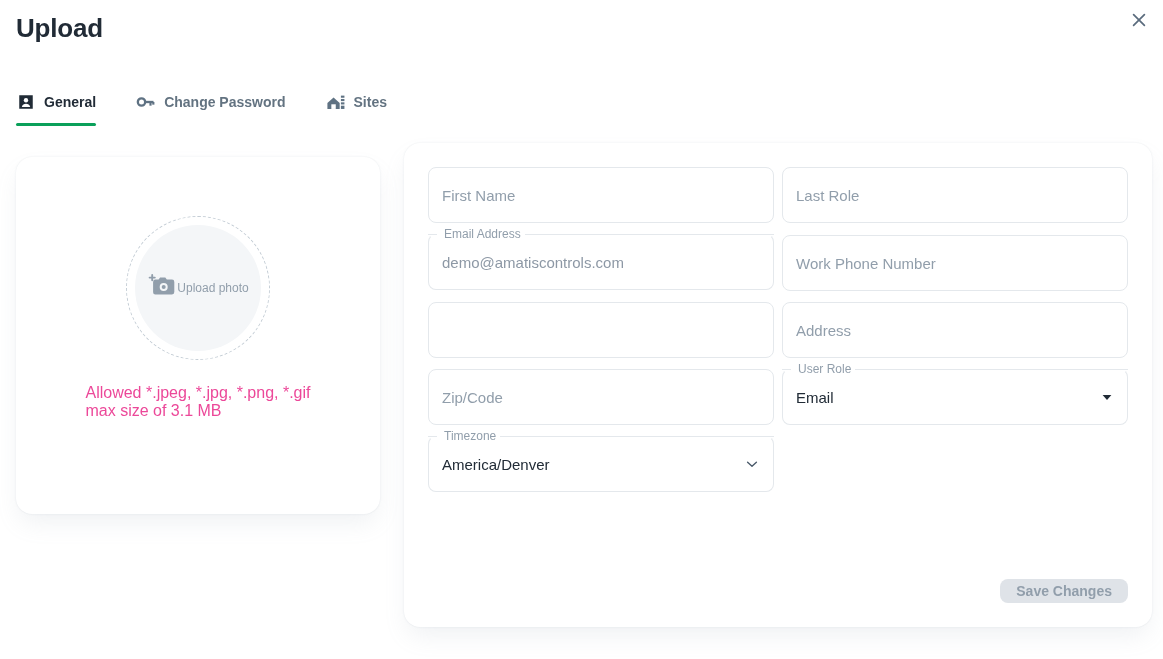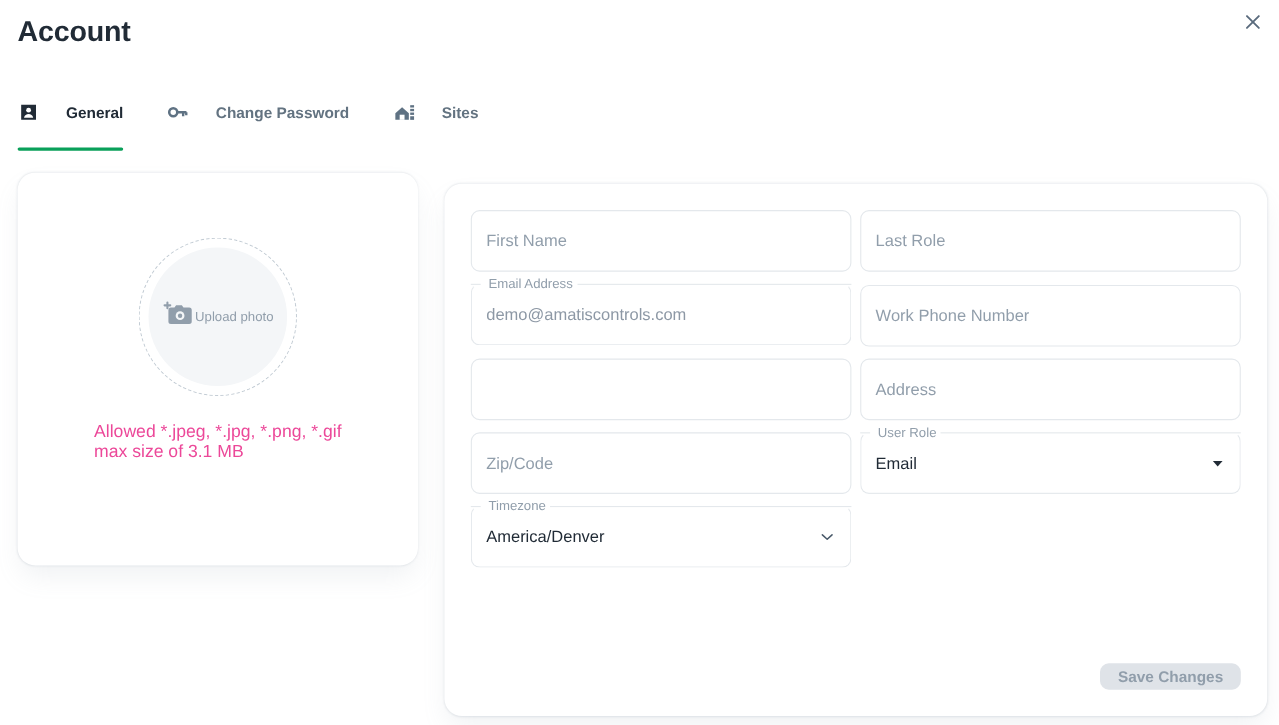--- a/index.html
+++ b/index.html
@@ -25,42 +25,42 @@
     border-radius: 50%; cursor: pointer; background: transparent;
   }
   .close-btn svg { display:block; }
 
   
   .tabs {
     position: absolute; left: 16px; top: 92px;
     display: flex; align-items: flex-end; gap: 0;
   }
   .tab {
-    display: flex; align-items: center; gap: 24px;
-    padding: 0 0 25px 0; margin-right: 40px;
+    display: flex; align-items: center; gap: 8px;
+    padding: 0 0 14px 0; margin-right: 40px;
     cursor: pointer; position: relative;
     font-size: 14px; font-weight: bold;
     color: #637381;
   }
   .tab.active { color: #212b36; }
   .tab .tab-underline {
     position: absolute; left: 0; right: 0; bottom: 0;
     height: 3px; border-radius: 2px; background: #0aa05a;
   }
   .tab .ico { display:flex; align-items:center; justify-content:center; width:20px; height:20px; }
   .tab .ico svg { display:block; }
 
   
   .card {
     position: absolute; background: #ffffff;
     border-radius: 16px;
     box-shadow: 0 0 2px 0 rgba(145,158,171,0.22), 0 12px 24px -4px rgba(145,158,171,0.14);
   }
   #photo-card { left: 16px; top: 157px; width: 364px; height: 357px; }
-  #form-card  { left: 404px; top: 167px; width: 748px; height: 484px; }
+  #form-card  { left: 404px; top: 143px; width: 748px; height: 484px; }
 
   
   .upload-wrap {
     position: absolute; left: 0; right: 0; top: 59px;
     display: flex; flex-direction: column; align-items: center;
   }
   .upload-dash {
     width: 144px; height: 144px; border-radius: 50%;
     border: 1px dashed #c4cdd5;
     padding: 8px; cursor: pointer;
@@ -143,21 +143,21 @@
     font-size: 14px; font-weight: bold;
     display: flex; align-items: center; justify-content: center;
     cursor: default;
   }
 </style>
 </head>
 <body>
 
 <div class="page">
 
-  <div class="page-title">Account</div>
+  <div class="page-title">Upload</div>
 
   <div class="close-btn">
     <svg width="18" height="18" viewBox="0 0 18 18" aria-hidden="true">
       <path d="M3.6 3.6 L14.4 14.4 M14.4 3.6 L3.6 14.4" stroke="#5a6b7d" stroke-width="1.7" stroke-linecap="round"></path>
     </svg>
   </div>
 
   <div class="tabs">
 
     <div class="tab active">

